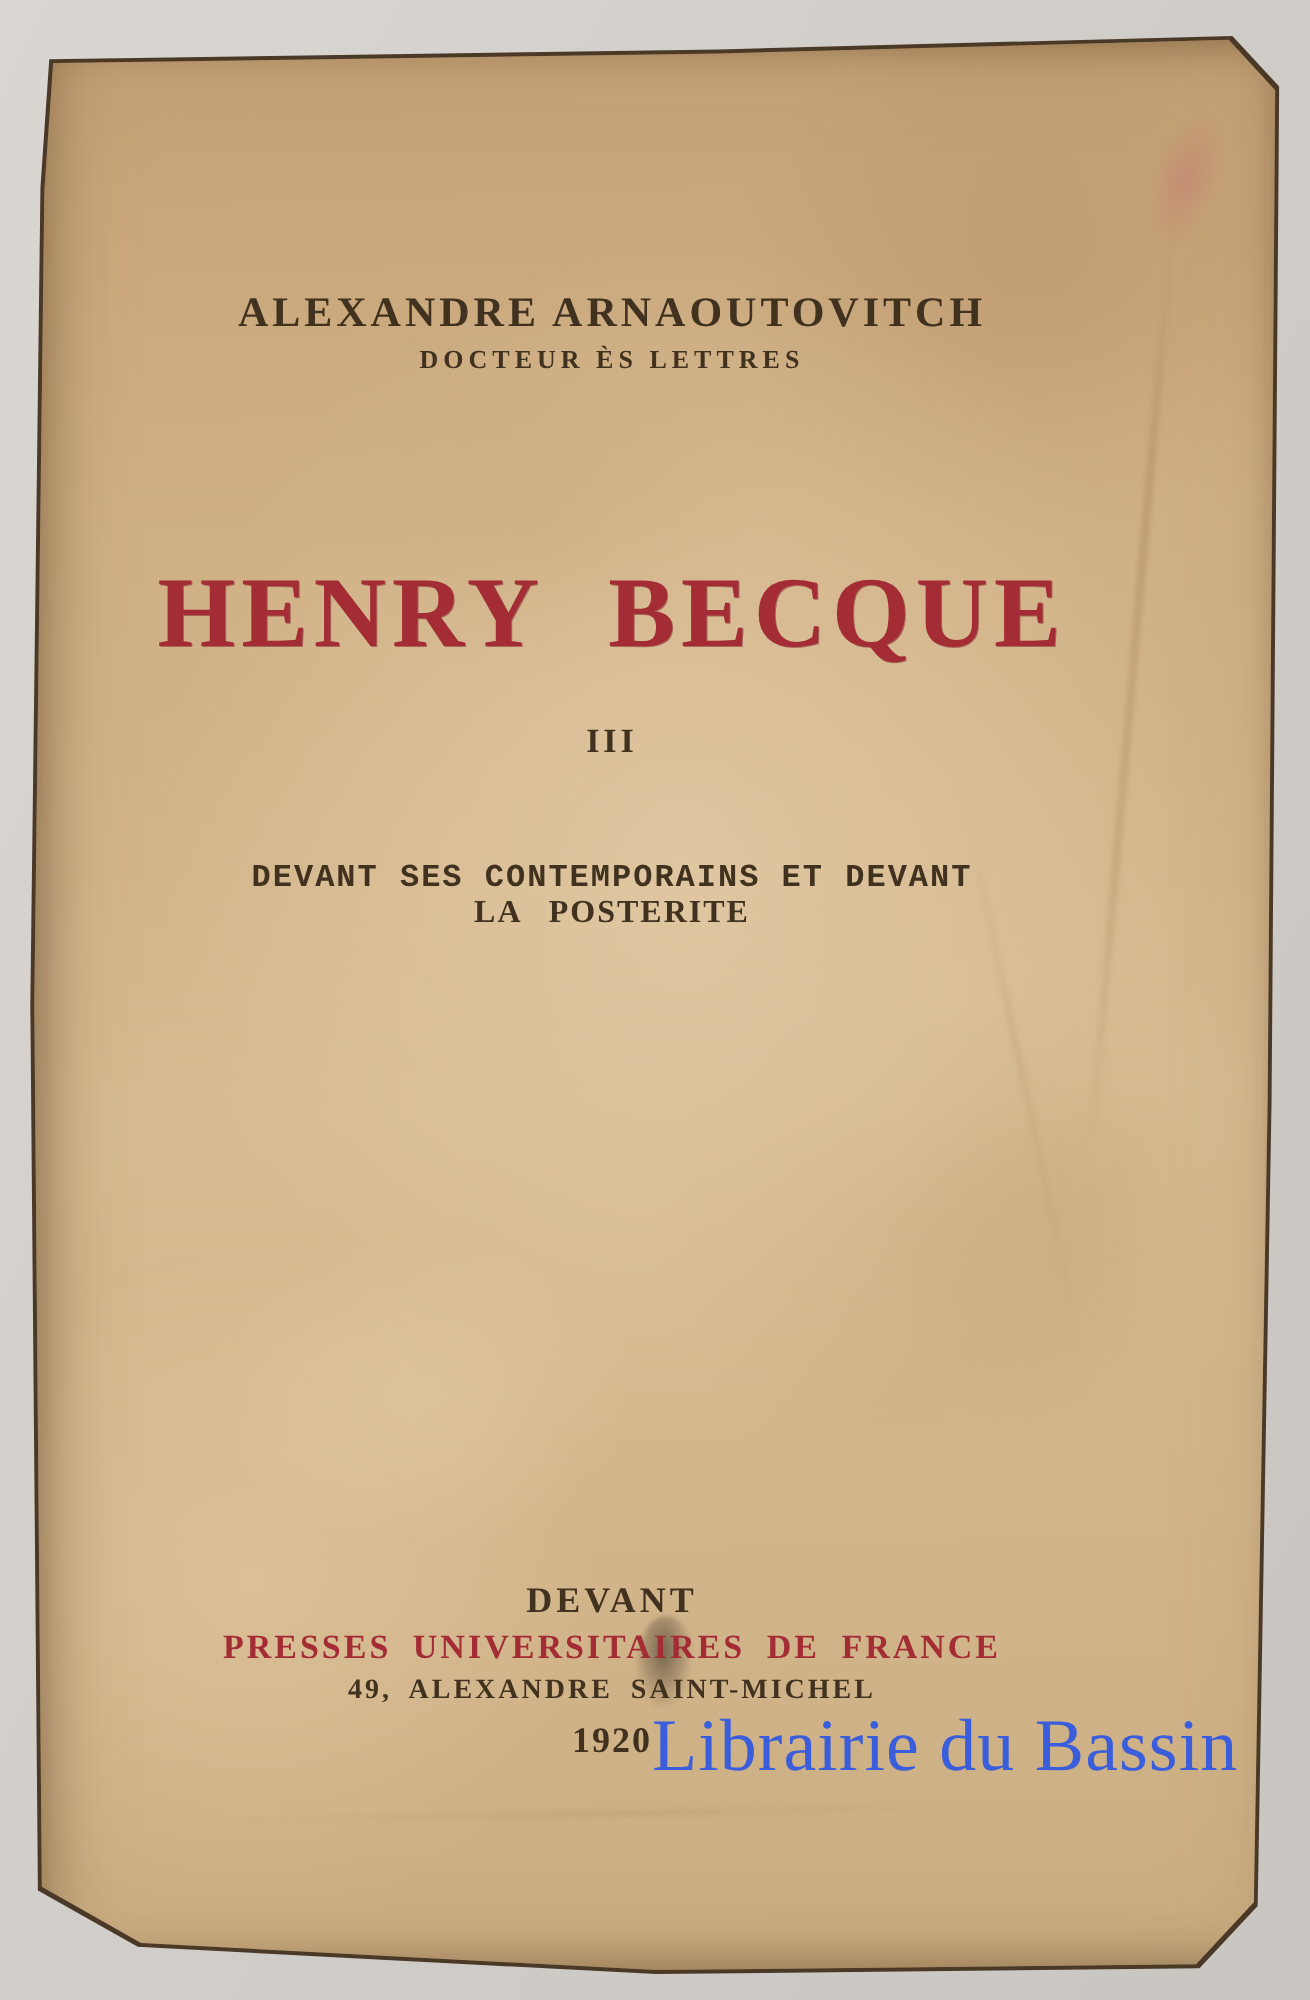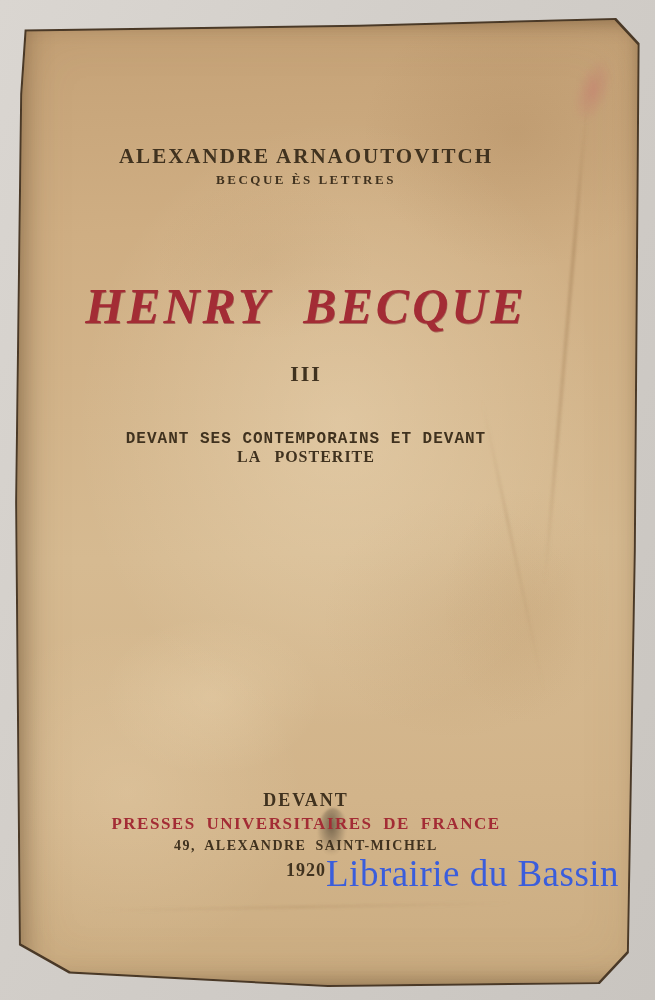--- a/index.html
+++ b/index.html
@@ -71,22 +71,22 @@
   .crease.c3{
     left:80px;top:890px;width:420px;height:2px;transform:rotate(-1deg);
     background:linear-gradient(90deg, rgba(138,100,60,0), rgba(138,100,60,0.22) 50%, rgba(138,100,60,0));
   }
   
   .text-layer{position:absolute;left:6px;top:0;width:600px;height:732px;pointer-events:none;}
   .tline{position:absolute;left:0;width:100%;text-align:center;color:#40321f;font-weight:bold;}
   .author{top:144px;font-size:21px;letter-spacing:2px;}
   .author-title{top:172px;font-size:13px;letter-spacing:2.5px;}
   .main-title{top:277px;font-size:50px;letter-spacing:3px;word-spacing:18px;color:#a32c35;
-    text-shadow:0.5px 0.5px 0 rgba(122,26,36,0.5);font-style:italic;}
-  .volume{top:361px;font-size:22px;letter-spacing:2px;}
+    text-shadow:0.5px 0.5px 0 rgba(122,26,36,0.5);}
+  .volume{top:361px;font-size:17px;letter-spacing:2px;}
   .subtitle1{top:430px;font-size:16px;letter-spacing:1px;font-family:Liberation Mono, monospace;}
   .subtitle2{top:448px;font-size:16px;letter-spacing:1px;word-spacing:9px;}
   .city{top:790px;font-size:18px;letter-spacing:2px;}
   .publisher{top:814px;font-size:17px;letter-spacing:1.5px;word-spacing:5px;color:#a32c35;}
   .address{top:838px;font-size:14px;letter-spacing:1.5px;word-spacing:4px;}
   .year{top:860px;font-size:18px;letter-spacing:1px;}
   
   .watermark{
     position:absolute;left:326px;top:852px;width:330px;
     font-family:Liberation Serif, serif;
@@ -107,21 +107,21 @@
     <div class="crease c1"></div>
     <div class="crease c2"></div>
     <div class="crease c3"></div>
   </div>
 
   <div class="stain pink"></div>
   <div class="stain ink"></div>
 
   <div class="text-layer">
     <div class="tline author">ALEXANDRE ARNAOUTOVITCH</div>
-    <div class="tline author-title">BECQUE ÈS LETTRES</div>
+    <div class="tline author-title">DOCTEUR ÈS LETTRES</div>
     <div class="tline main-title">HENRY BECQUE</div>
     <div class="tline volume">III</div>
     <div class="tline subtitle1">DEVANT SES CONTEMPORAINS ET DEVANT</div>
     <div class="tline subtitle2">LA POSTERITE</div>
     <div class="tline city">DEVANT</div>
     <div class="tline publisher">PRESSES UNIVERSITAIRES DE FRANCE</div>
     <div class="tline address">49, ALEXANDRE SAINT-MICHEL</div>
     <div class="tline year">1920</div>
   </div>
 

